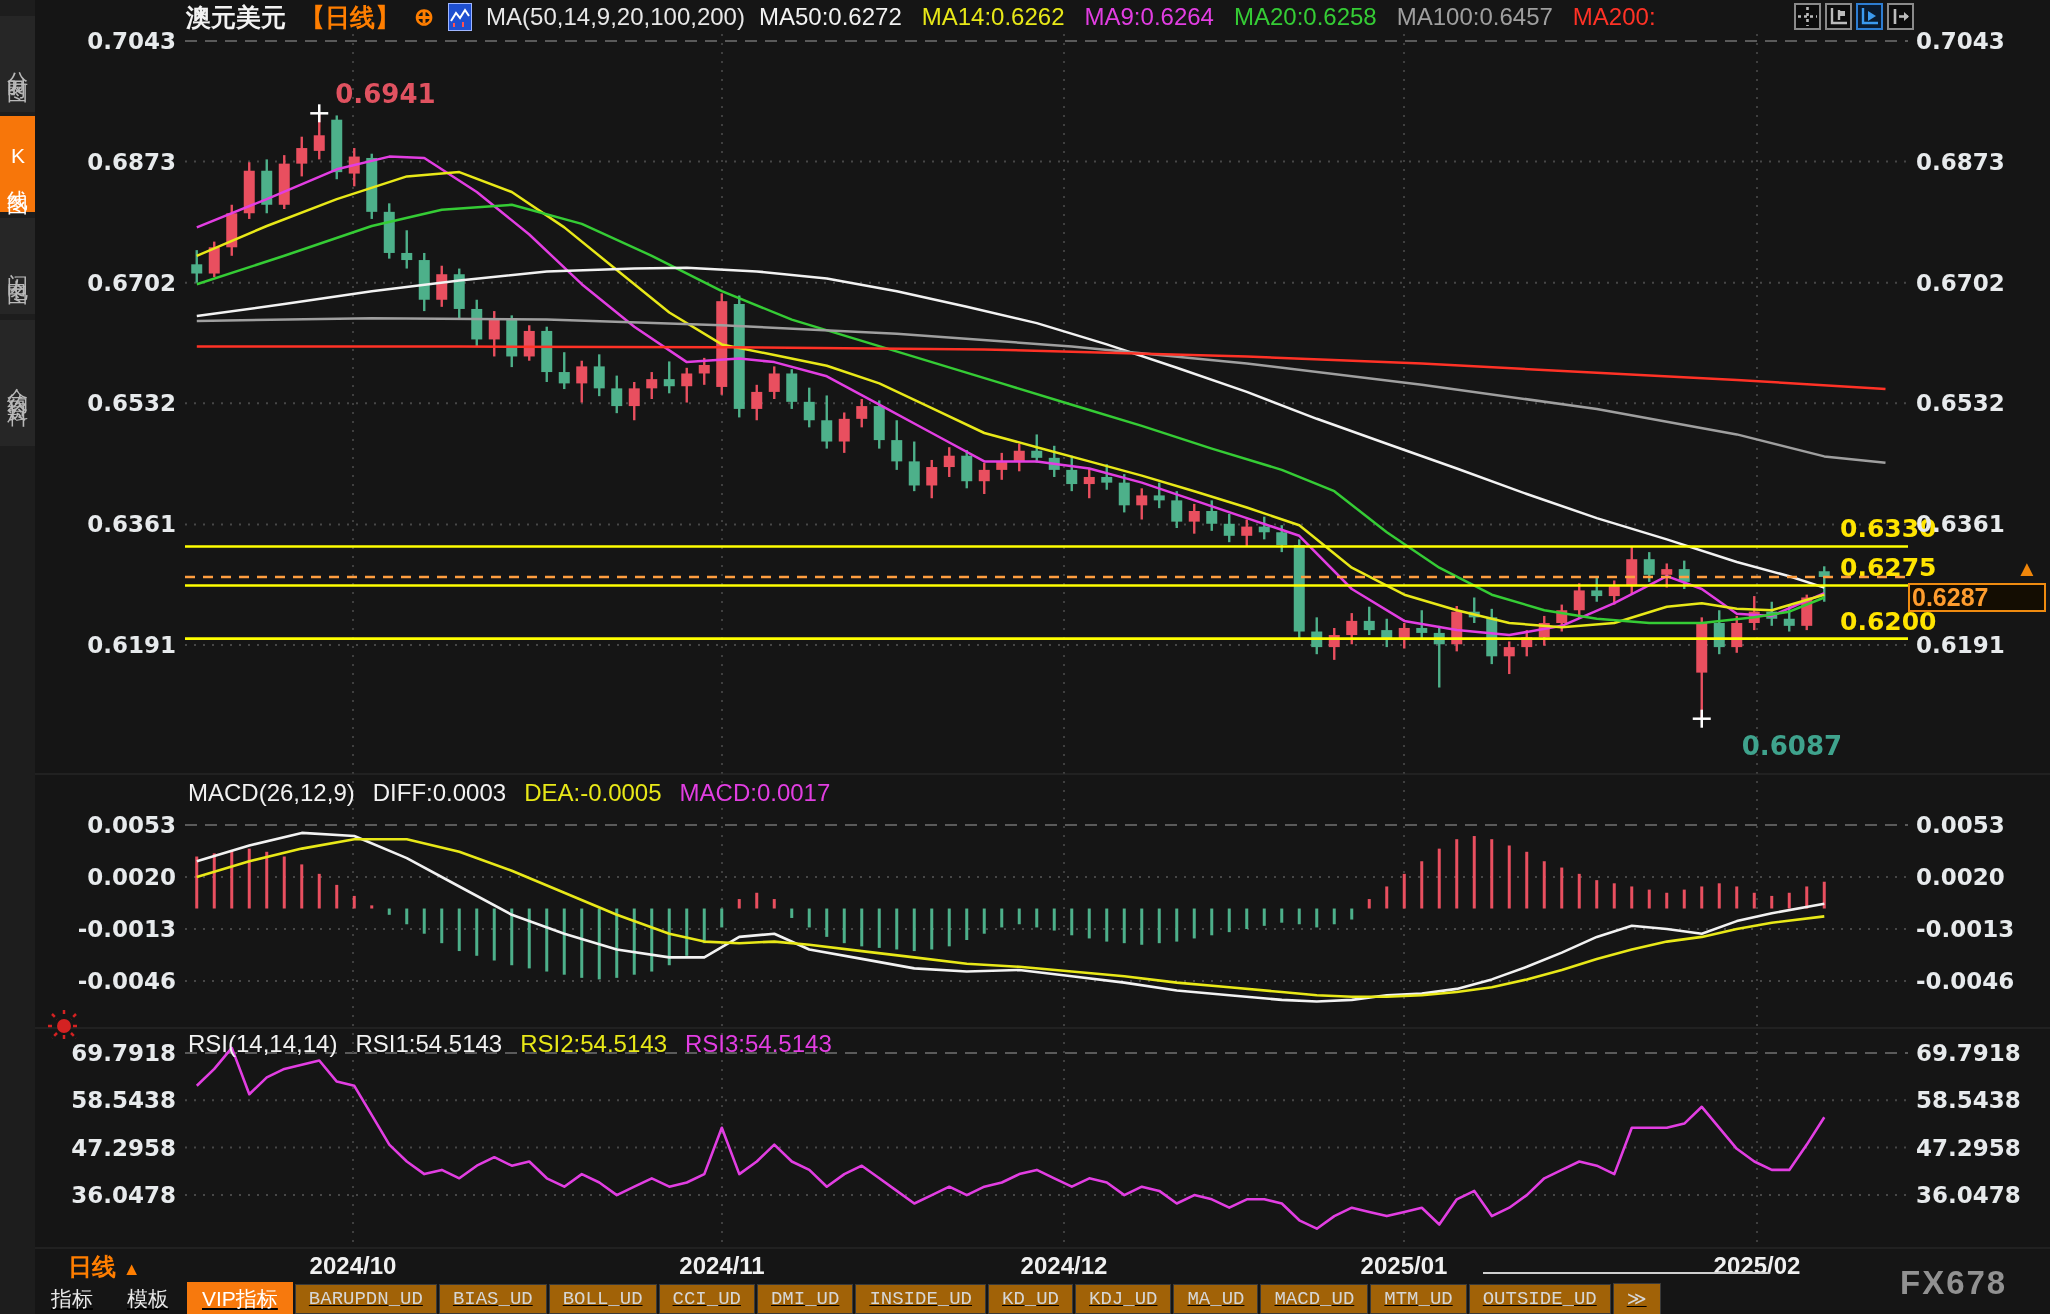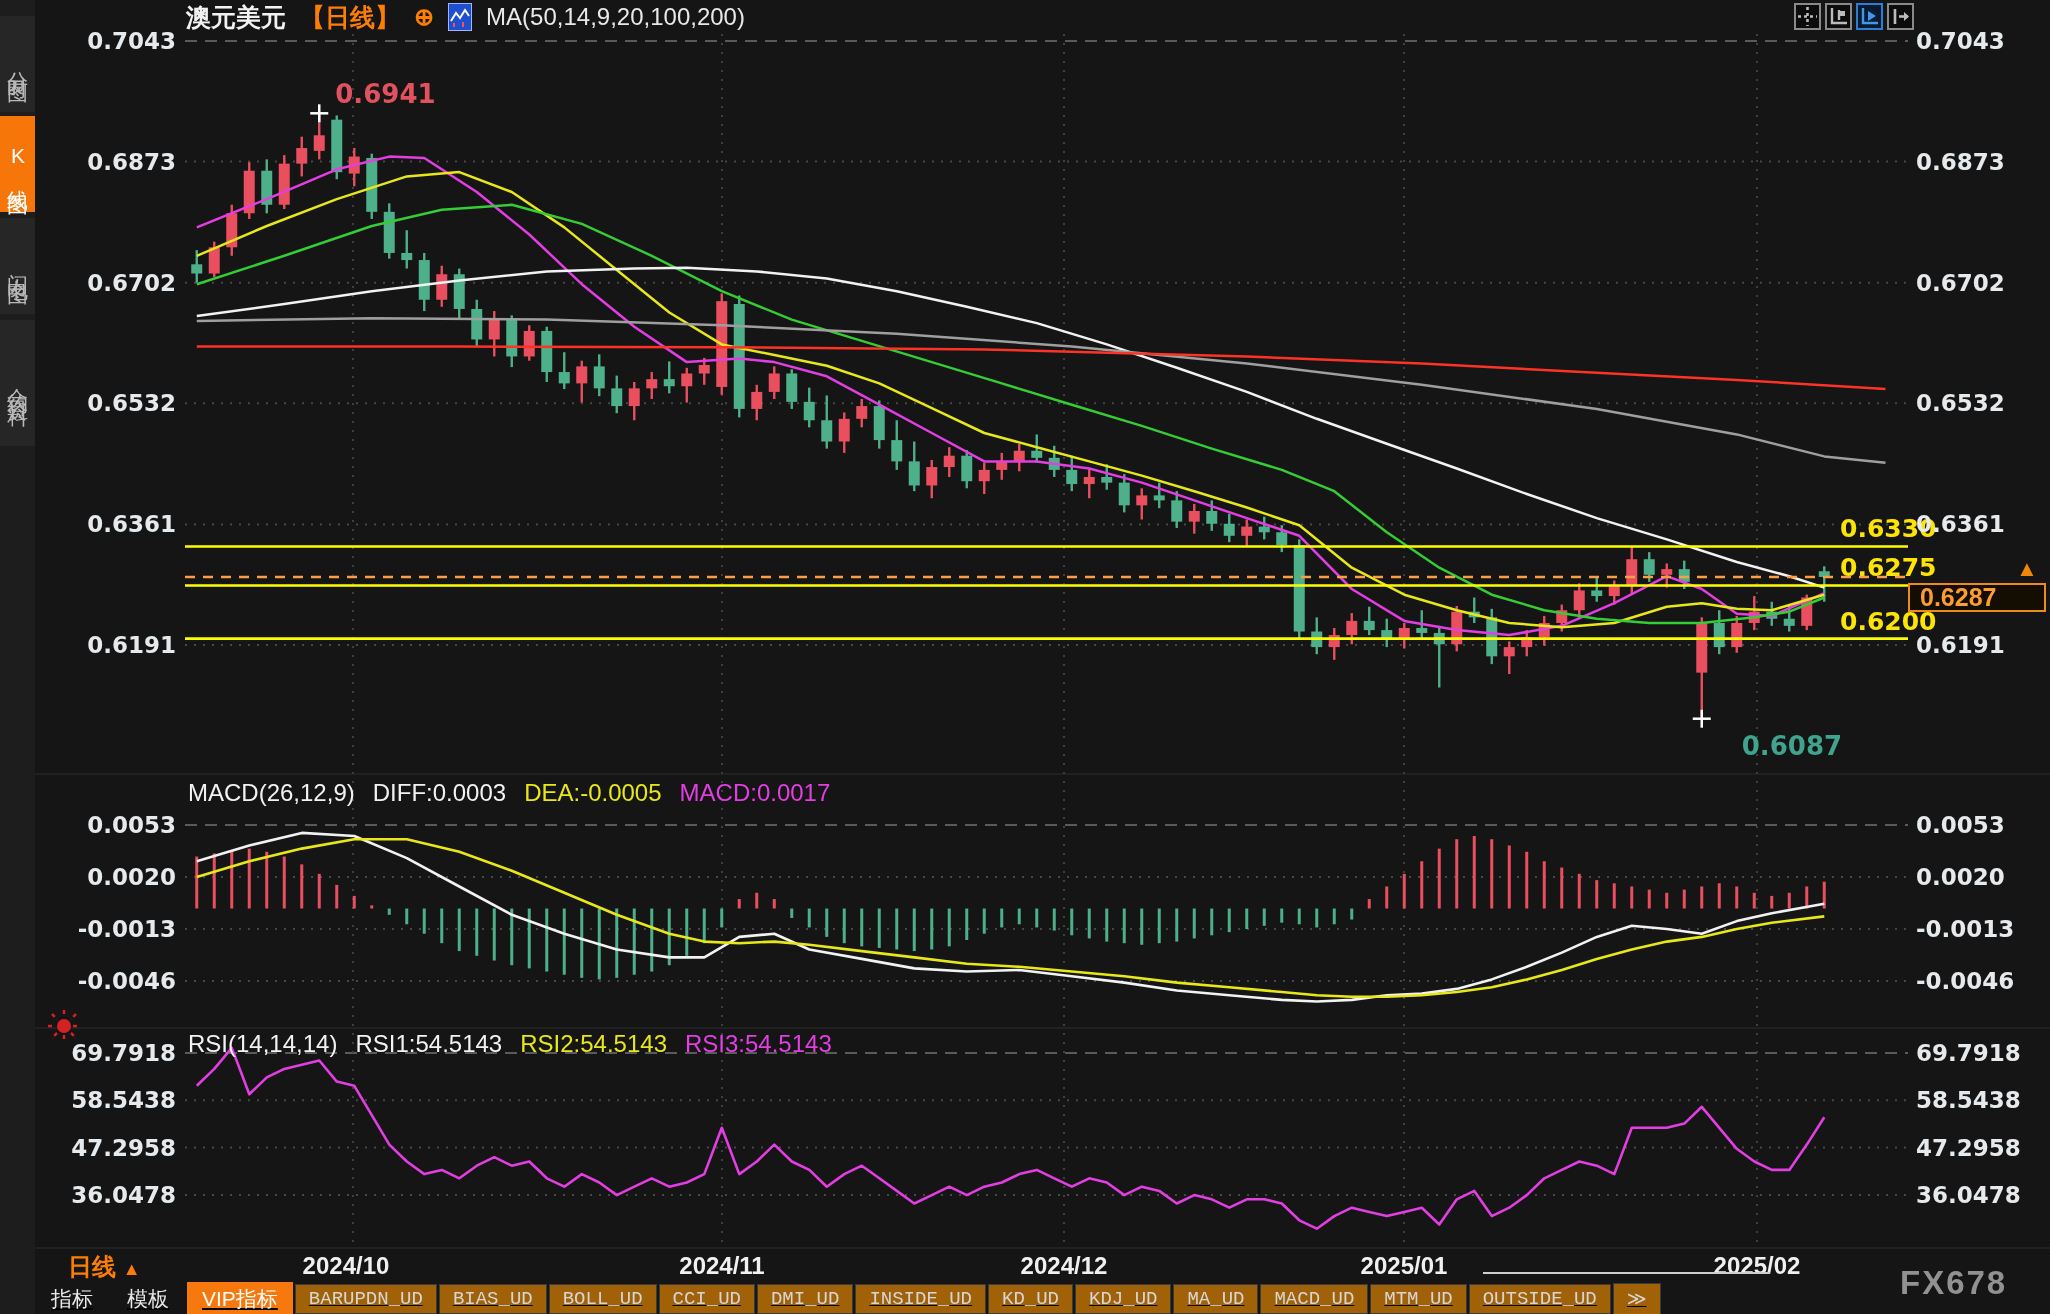--- a/index.html
+++ b/index.html
@@ -23,21 +23,21 @@
   #top-icons{position:absolute;right:136px;top:3px;display:flex;gap:4px;z-index:6;}
   .tool-btn{width:27px;height:27px;border:2px solid #8a8a8a;background:#0c0c0c;display:flex;
        align-items:center;justify-content:center;box-sizing:border-box;cursor:pointer;}
   .tool-btn.active{border-color:#2d7dd2;background:#0a1a2e;}
   
   .panel-legend{position:absolute;left:188px;display:flex;gap:18px;z-index:6;}
   .panel-legend span{font-size:24px;font-weight:500;}
   
   #cur-price-box{position:absolute;left:1908px;top:583px;width:138px;height:29px;border:2px solid #ef8b10;
        background:#140d02;color:#ff9d2e;font-size:25px;font-weight:bold;display:flex;align-items:center;
-       padding-left:10px;box-sizing:border-box;z-index:6;}
+       padding-left:2px;box-sizing:border-box;z-index:6;}
   #cur-price-arrow{position:absolute;left:2016px;top:556px;color:#f0860a;font-size:22px;z-index:6;}
   
   #bottom-axis{position:absolute;left:35px;top:1250px;width:2015px;height:32px;z-index:6;}
   #period-btn{position:absolute;left:33px;top:1px;color:#ff7e00;font-size:24px;font-weight:bold;cursor:pointer;}
   .month-label{position:absolute;top:2px;transform:translateX(-50%);color:#f0f0f0;font-size:24px;font-weight:bold;}
   #tabbar{position:absolute;left:35px;top:1284px;width:2015px;height:30px;display:flex;align-items:center;gap:2px;z-index:6;text-decoration:underline;}
   .tab{font-size:21px;color:#e8e8e8;padding:2px 16px;cursor:pointer;}
   .tab.box{font-family:"Liberation Mono",monospace;font-size:19px;color:#d6d6d6;background:#a16207;
        border:1px solid #3a3a3a;padding:3px 13px;}
   .tab.active{background:#f7790d;color:#fff;border:none;padding:3px 15px;}
@@ -423,20 +423,28 @@
     <span id="period-tag">【日线】</span>
     <span id="plus-icon">⊕</span>
     <span id="mini-chart-icon">
       <svg width="22" height="24">
           <polyline points="2,16 7,8 11,13 16,5 20,11" fill="none" stroke="#fff" stroke-width="2"></polyline>
           <line x1="5" y1="18" x2="5" y2="22" stroke="#ff5050" stroke-width="2"></line>
           <line x1="14" y1="17" x2="14" y2="22" stroke="#ff5050" stroke-width="2"></line>
         </svg>
     </span>
     <span id="ma-settings">MA(50,14,9,20,100,200)</span>
+    <span id="ma-legend" style="display:flex;gap:20px;">
+        <span class="legend-item" style="color: rgb(242, 242, 242);">MA50:0.6272</span>
+        <span class="legend-item" style="color: rgb(232, 232, 24);">MA14:0.6262</span>
+        <span class="legend-item" style="color: rgb(226, 62, 226);">MA9:0.6264</span>
+        <span class="legend-item" style="color: rgb(53, 204, 53);">MA20:0.6258</span>
+        <span class="legend-item" style="color: rgb(159, 159, 159);">MA100:0.6457</span>
+        <span class="legend-item" style="color: rgb(255, 50, 38);">MA200:</span>
+      </span>
   </header>
 
   <div id="top-icons">
       <div class="tool-btn">
         <svg width="19" height="19">
           <g stroke="#bbb" stroke-width="2.6" stroke-dasharray="3 3">
             <line x1="9.5" y1="0" x2="9.5" y2="19"></line>
             <line x1="0" y1="9.5" x2="19" y2="9.5"></line>
           </g>
         </svg>
@@ -498,21 +506,21 @@
         <line x1="32" y1="8" x2="27" y2="13"></line>
           <line x1="13" y1="27" x2="8" y2="32"></line>
       </g>
     </svg>
   </div>
 
   <div id="bottom-axis">
     <span id="period-btn">
       <span>日线</span> <span style="font-size:18px;">▲</span>
     </span>
-  <span class="month-label" style="left: 311px; text-align: center;">2024/10</span>
+  <span class="month-label" style="left: 318px; text-align: center;">2024/10</span>
       <span class="month-label" style="left: 687px;">2024/11</span>
       <span class="month-label" style="left: 1029px;">2024/12</span>
       <span class="month-label" style="left: 1369px;">2025/01</span>
       <span class="month-label" style="left: 1722px;">2025/02</span>
     </div>
 
   <div id="tabbar">
       <span class="tab ">指标</span>
       <span class="tab ">模板</span>
       <span class="tab active">VIP指标</span>

